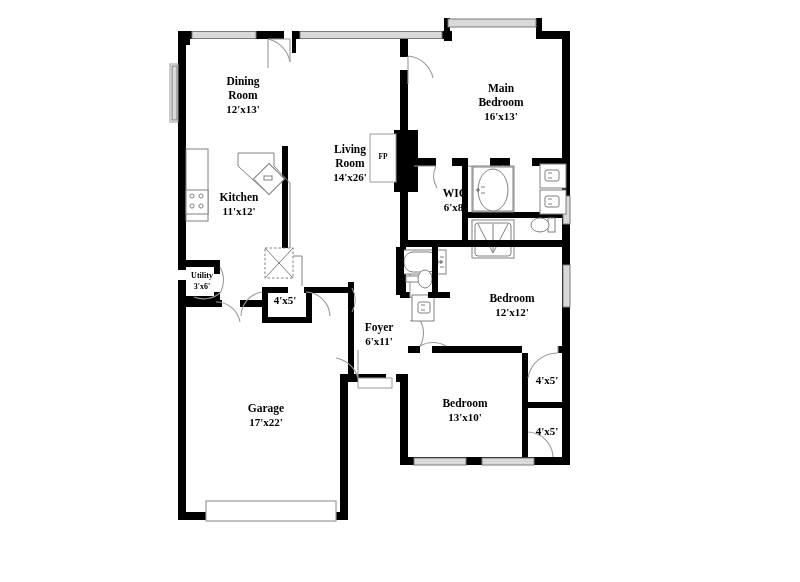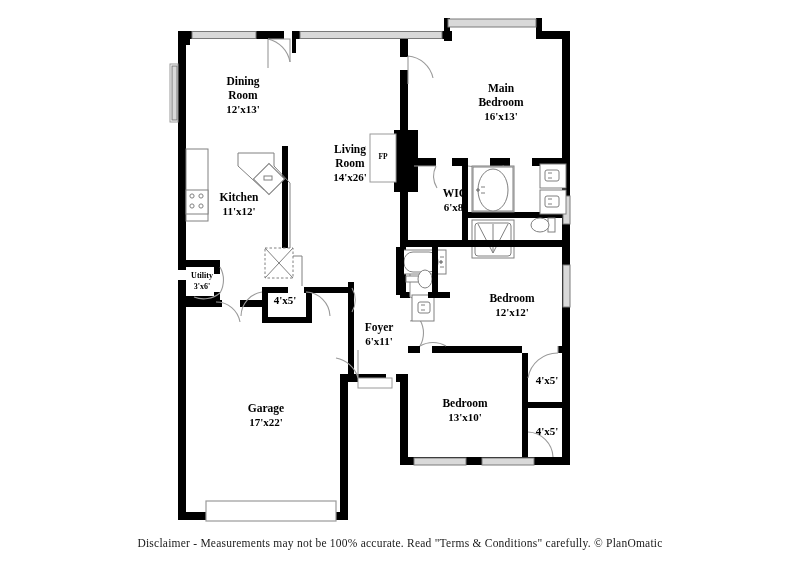--- a/index.html
+++ b/index.html
@@ -341,15 +341,14 @@
 
       <text class="room-label rl-big" x="266" y="409">Garage</text>
       <text class="room-label rl-mid" x="266" y="423">17'x22'</text>
 
       <rect x="370" y="134" width="26" height="48" fill="#ffffff" stroke="#9a9a9a" stroke-width="1"></rect>
       <text class="room-label rl-fp" x="383" y="157">FP</text>
     </g>
 
   </svg>
 
-  <div class="disclaimer">Disclaimer - Measurements may not be 100% accurate. Read "Terms &amp; Conditions" carefully. © PlanOmatic</div>
 
 </div>
 
 </body></html>

